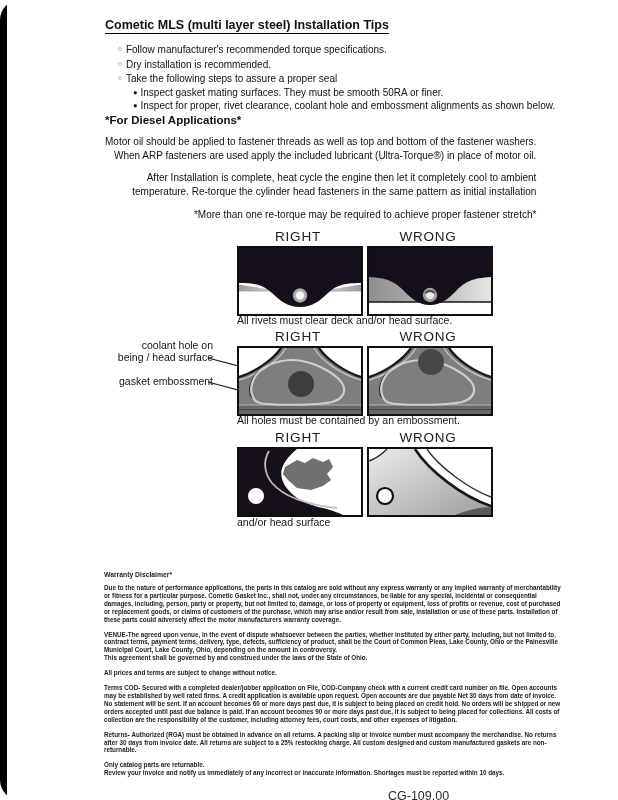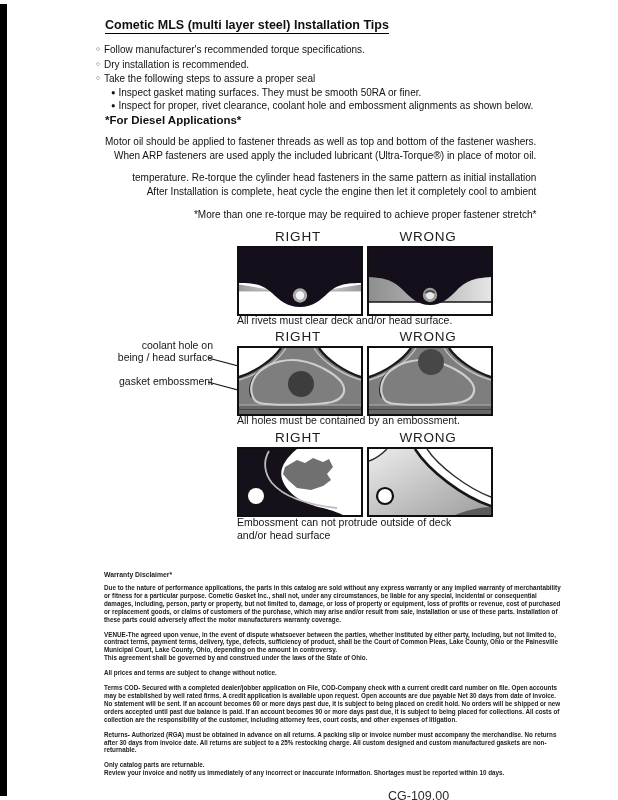--- a/index.html
+++ b/index.html
@@ -1,24 +1,24 @@
 <!DOCTYPE html>
 <html><head>
 <meta charset="utf-8">
 <style>
   html,body{margin:0;padding:0;background:#ffffff;}
   .page{position:relative;width:618px;height:800px;background:#ffffff;overflow:hidden;
-        font-family:"Liberation Sans", sans-serif;color:#111;}
+        font-family:"Liberation Sans", sans-serif;color:#111;border-radius:20px;}
   .edge-bar{position:absolute;left:0;top:4px;width:7px;height:792px;background:#000;}
 
   
   .title{position:absolute;left:105px;top:18px;font-size:12.5px;font-weight:700;
          border-bottom:1.6px solid #000;padding-bottom:1px;white-space:nowrap;}
   .bullets{position:absolute;left:96px;top:42px;font-size:10px;line-height:13.5px;}
-  .bline{white-space:nowrap;}
+  .bline{white-space:nowrap;margin-left:22px;}
   .bline.main::before{content:"○";font-size:6.5px;vertical-align:2px;margin-right:4px;}
   .bline.sub{padding-left:15px;}
   .bline.sub::before{content:"●";font-size:7.5px;vertical-align:1px;margin-right:3px;}
 
   
   .diesel{position:absolute;left:105px;top:114px;font-size:10px;line-height:13.8px;}
   .diesel .hd{font-size:11.5px;font-weight:700;margin-bottom:7px;white-space:nowrap;}
   .diesel .para{margin-bottom:9px;}
   .dline{white-space:nowrap;text-align:right;}
 
@@ -57,22 +57,22 @@
     <div class="bline sub"><span>Inspect for proper, rivet clearance, coolant hole and embossment alignments as shown below.</span></div>
   </div>
 
   <div class="diesel">
     <div class="hd">*For Diesel Applications*</div>
     <div class="para">
       <div class="dline">Motor oil should be applied to fastener threads as well as top and bottom of the fastener washers.</div>
       <div class="dline">When ARP fasteners are used apply the included lubricant (Ultra-Torque®) in place of motor oil.</div>
     </div>
     <div class="para">
+      <div class="dline">After Installation is complete, heat cycle the engine then let it completely cool to ambient</div>
       <div class="dline">temperature. Re-torque the cylinder head fasteners in the same pattern as initial installation</div>
-      <div class="dline">After Installation is complete, heat cycle the engine then let it completely cool to ambient</div>
     </div>
     <div class="dline">*More than one re-torque may be required to achieve proper fastener stretch*</div>
   </div>
 
   <div class="dg-label" style="left:237px;top:229px;">RIGHT</div>
   <div class="dg-label" style="left:367px;top:229px;">WRONG</div>
 
   <div class="diag-box" style="left:237px;top:246px;">
     <svg viewBox="0 0 122 66">
       <defs>
@@ -196,21 +196,20 @@
       <path d="M0,0 H18 C12,6 6,10 0,12 Z" fill="#ffffff"></path>
       <path d="M18,0 C12,6 6,10 0,12" fill="none" stroke="#2a2a2a" stroke-width="1.4"></path>
       <path d="M46,0 C60,22 94,48 122,57" fill="none" stroke="#161616" stroke-width="2.6"></path>
       <path d="M58,0 C70,18 100,40 122,48" fill="none" stroke="#2c2c2c" stroke-width="1.4"></path>
       <path d="M86,66 C98,61 112,58 122,58 V66 Z" fill="#5a5a5a"></path>
       <circle cx="16" cy="47" r="8" fill="#ffffff" stroke="#101010" stroke-width="2.2"></circle>
     </svg>
   </div>
 
   <div class="caption" style="top:516px;">
-    <div>Embossment can not protrude outside of deck</div>
     <div>and/or head surface</div>
   </div>
 
   <div class="warranty">
     <p class="whd">Warranty Disclaimer*</p>
     <p class="fp">Due to the nature of performance applications, the parts in this catalog are sold without any express warranty or any implied warranty of merchantability or fitness for a particular purpose.  Cometic Gasket Inc., shall not, under any circumstances, be liable for any special, incidental or consequential damages, including, person, party or property, but not limited to, damage, or loss of property or equipment, loss of profits or revenue, cost of purchased or replacement goods, or claims of customers of the purchase, which may arise and/or result from sale, installation or use of these parts.  Installation of these parts could adversely affect the motor manufacturers warranty coverage.</p>
     <p class="fp nogap">VENUE-The agreed upon venue, in the event of dispute whatsoever between the parties, whether instituted by either party, including, but not limited to, contract terms, payment terms, delivery, type, defects, sufficiency of product, shall be the Court of Common Pleas, Lake County, Ohio or the Painesville Municipal Court, Lake County, Ohio, depending on the amount in controversy.</p>
     <p class="fp">This agreement shall be governed by and construed under the laws of the State of Ohio.</p>
     <p class="fp">All prices and terms are subject to change without notice.</p>
     <p class="fp">Terms COD- Secured with a completed dealer/jobber application on File, COD-Company check with a current credit card number on file.  Open accounts may be established by well rated firms.  A credit application is available upon request.  Open accounts are due payable Net 30 days from date of invoice.  No statement will be sent.  If an account becomes 60 or more days past due, it is subject to being placed on credit hold.  No orders will be shipped or new orders accepted until past due balance is paid.  If an account becomes 90 or more days past due, it is subject to being placed for collections.  All costs of collection are the responsibility of the customer, including attorney fees, court costs, and other expenses of litigation.</p>

